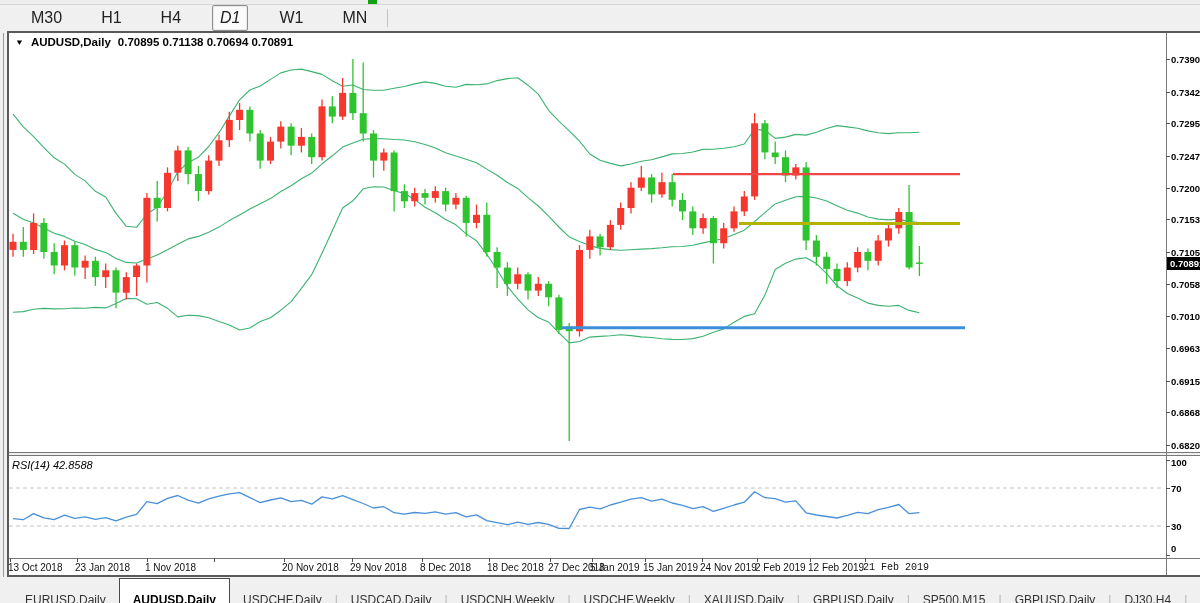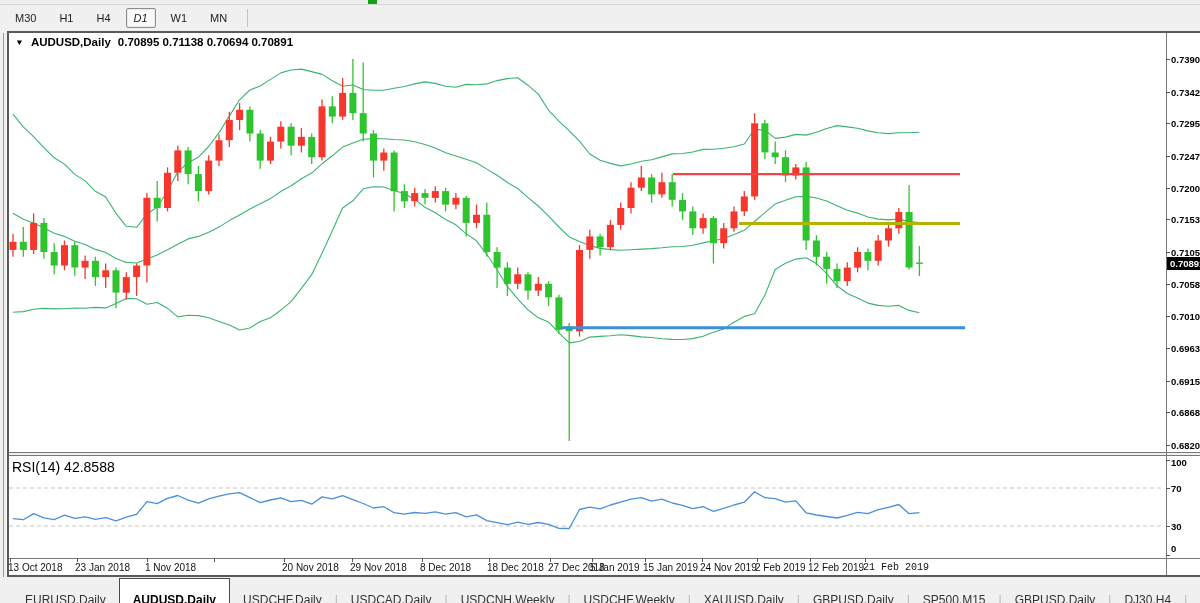--- a/index.html
+++ b/index.html
@@ -5,40 +5,40 @@
   html,body{margin:0;padding:0;}
   body{font-family:"Liberation Sans","DejaVu Sans",sans-serif;background:#f0f0f0;}
   .app{position:relative;width:1200px;height:603px;overflow:hidden;background:#f0f0f0;}
 
   
   .top-sliver{position:absolute;left:0;top:0;width:1200px;height:4px;background:#ededed;border-bottom:1px solid #d6d6d6;}
   .chip{position:absolute;left:368px;top:0;width:9px;height:4px;background:#13a113;}
 
   
   .tf-bar{position:absolute;left:0;top:5px;width:1200px;height:26px;background:#f0f0f0;display:flex;align-items:center;}
-  .tf-btn{font-size:11px;color:#222;padding:3px 7px;margin-left:7px;border:1px solid transparent;border-radius:2px;cursor:default;}
+  .tf-btn{font-size:16px;color:#222;padding:3px 7px;margin-left:23px;border:1px solid transparent;border-radius:2px;cursor:default;}
   .tf-btn.active{background:#fafafa;border:1px solid #8f8f8f;box-shadow:inset 0 0 0 1px #e8e8e8;font-style:italic;}
   .tf-sep{width:1px;height:18px;background:#c2c2c2;margin-left:12px;}
 
   
   .win-border-left{position:absolute;left:7px;top:31px;width:2px;height:546px;background:#5a5a5a;z-index:5;}
   .win-border-top{position:absolute;left:7px;top:31px;width:1193px;height:2px;background:#5a5a5a;z-index:5;}
   .win-border-bottom{position:absolute;left:7px;top:575px;width:1193px;height:2px;background:#5a5a5a;z-index:5;}
   .left-line{position:absolute;left:3px;top:33px;width:1px;height:544px;background:#9a9a9a;}
 
   .chart-window{position:absolute;left:7px;top:31px;width:1193px;height:546px;background:#ffffff;overflow:hidden;}
   .chart-title{position:absolute;left:8px;top:5px;font-size:11.5px;font-weight:700;color:#000;display:flex;align-items:center;gap:7px;z-index:4;}
   .chart-title .dd{font-size:9px;transform:scaleY(0.9);}
   #chart-svg{position:absolute;left:0;top:0;z-index:1;}
 
   .pane-divider{position:absolute;left:0px;top:421px;width:1193px;height:4px;background:#f0f0f0;border-top:1px solid #787878;border-bottom:1px solid #787878;box-sizing:border-box;z-index:3;cursor:row-resize;}
   .rsi-bottom{position:absolute;left:0;top:527px;width:1193px;height:1px;background:#787878;z-index:3;}
   .axis-vline{position:absolute;left:1159px;top:0;width:1px;height:546px;background:#787878;z-index:3;}
 
-  .rsi-label{position:absolute;left:5px;top:428px;font-size:14px;color:#000;z-index:4;}
+  .rsi-label{position:absolute;left:5px;top:428px;font-size:11px;color:#000;z-index:4;font-style:italic;}
 
   .price-label{position:absolute;left:1164px;width:36px;font-size:9.5px;font-weight:700;color:#000;z-index:4;}
   .price-tick{position:absolute;left:1159px;width:4px;height:1px;background:#555;z-index:4;}
   .cur-price{position:absolute;left:1160px;width:36px;height:13px;background:#000;color:#fff;font-size:9.5px;font-weight:700;line-height:13px;padding-left:3px;z-index:6;box-sizing:border-box;}
   .rsi-scale{position:absolute;left:1164px;width:30px;font-size:9.5px;font-weight:700;color:#000;z-index:4;}
 
   .date-label{position:absolute;top:531px;font-size:10px;color:#111;white-space:nowrap;z-index:4;}
   .date-tick{position:absolute;top:527px;width:1px;height:4px;background:#555;z-index:4;}
 
   

